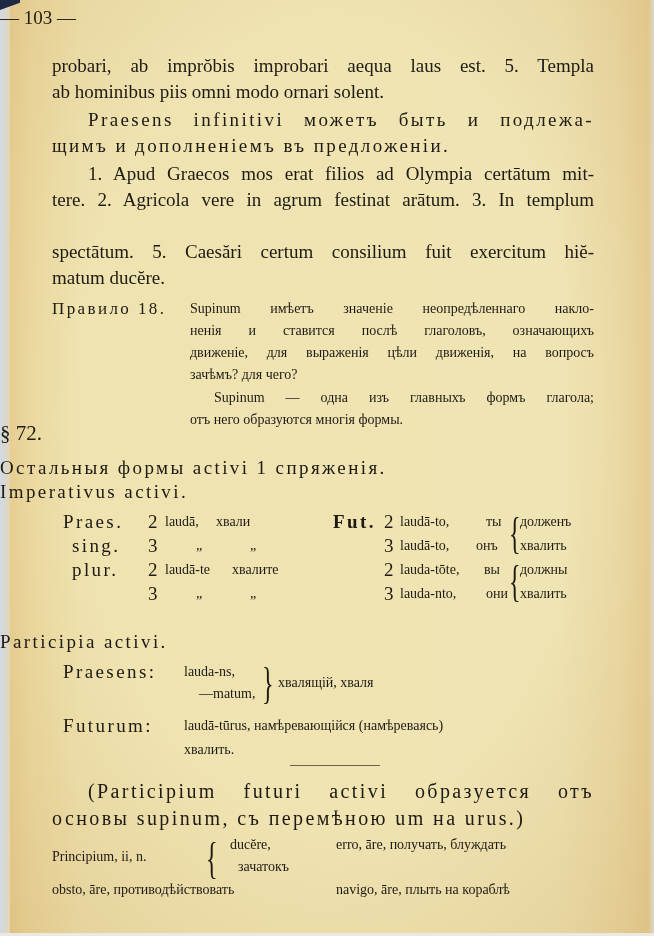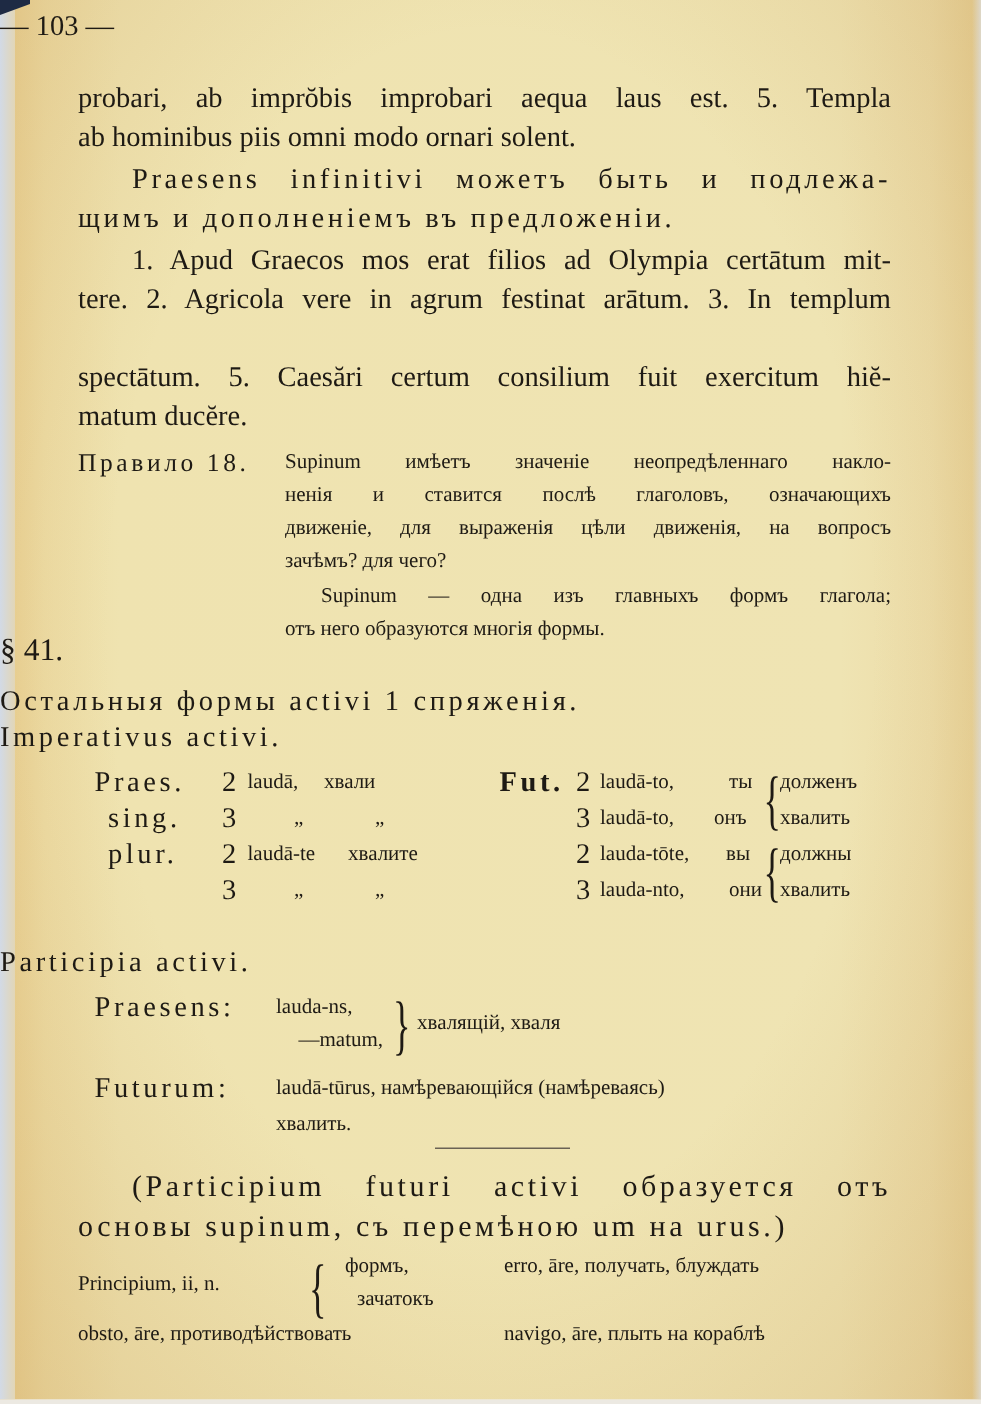--- a/index.html
+++ b/index.html
@@ -57,21 +57,21 @@
   <div class="t" style="left:52px;top:265px;">matum ducĕre.</div>
 
   <div class="t spaced" style="left:52px;top:296px;font-size:17px;">Правило 18.</div>
   <div class="t small" style="left:190px;top:298px;width:404px;text-align:justify;text-align-last:justify;">Supinum имѣетъ значеніе неопредѣленнаго накло-</div>
   <div class="t small" style="left:190px;top:320px;width:404px;text-align:justify;text-align-last:justify;">ненія и ставится послѣ глаголовъ, означающихъ</div>
   <div class="t small" style="left:190px;top:342px;width:404px;text-align:justify;text-align-last:justify;">движеніе, для выраженія цѣли движенія, на вопросъ</div>
   <div class="t small" style="left:190px;top:364px;">зачѣмъ? для чего?</div>
   <div class="t small" style="left:214px;top:387px;width:380px;text-align:justify;text-align-last:justify;">Supinum — одна изъ главныхъ формъ глагола;</div>
   <div class="t small" style="left:190px;top:409px;">отъ него образуются многія формы.</div>
 
-  <div class="t center" style="left:0;width:654px;top:418px;font-size:21px;line-height:30px;">§ 41.</div>
+  <div class="t center" style="left:0;width:654px;top:418px;font-size:21px;line-height:30px;">§ 72.</div>
   <div class="t center spaced" style="left:0;width:654px;top:455px;">Остальныя формы activi 1 спряженія.</div>
   <div class="t center spaced" style="left:0;width:654px;top:479px;">Imperativus activi.</div>
 
   <div>
     <div class="t spaced" style="left:63px;top:509px;">Praes.</div>
     <div class="t spaced" style="left:72px;top:533px;">sing.</div>
     <div class="t spaced" style="left:72px;top:557px;">plur.</div>
 
     <div class="t" style="left:148px;top:509px;">2</div>
     <div class="t" style="left:148px;top:533px;">3</div>
@@ -123,19 +123,19 @@
   <div class="t small" style="left:184px;top:715px;">laudā-tūrus, намѣревающійся (намѣреваясь)</div>
   <div class="t small" style="left:184px;top:739px;">хвалить.</div>
 
   <div class="sep"></div>
 
   <div class="t spaced" style="left:88px;top:778px;width:506px;text-align:justify;text-align-last:justify;font-size:20px;">(Participium futuri activi образуется отъ</div>
   <div class="t spaced" style="left:52px;top:805px;font-size:20px;">основы supinum, съ перемѣною um на urus.)</div>
 
   <div class="t small" style="left:52px;top:846px;">Principium, ii, n.</div>
   <div class="brace" style="left:206px;top:836px;font-size:44px;line-height:46px;">{</div>
-  <div class="t small" style="left:230px;top:834px;">формъ,</div>
+  <div class="t small" style="left:230px;top:834px;">ducĕre,</div>
   <div class="t small" style="left:238px;top:856px;">зачатокъ</div>
   <div class="t small" style="left:336px;top:834px;">erro, āre, получать, блуждать</div>
   <div class="t small" style="left:52px;top:879px;">obsto, āre, противодѣйствовать</div>
   <div class="t small" style="left:336px;top:879px;">navigo, āre, плыть на кораблѣ</div>
 </div>
 <div class="bottom-strip"></div>
 
 </body></html>

